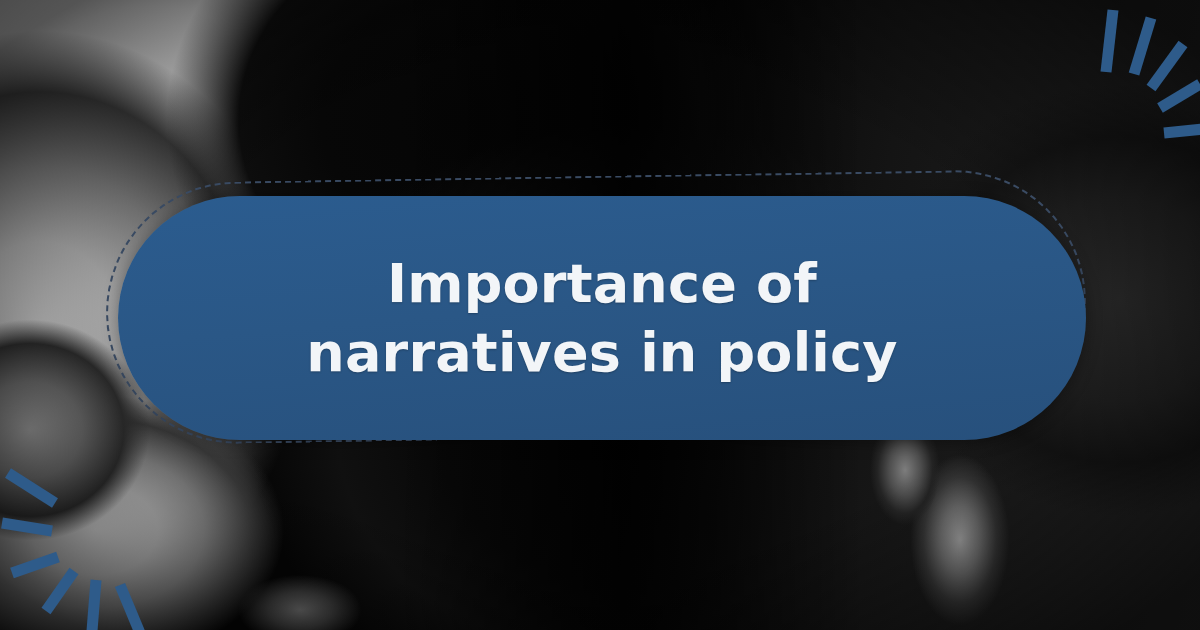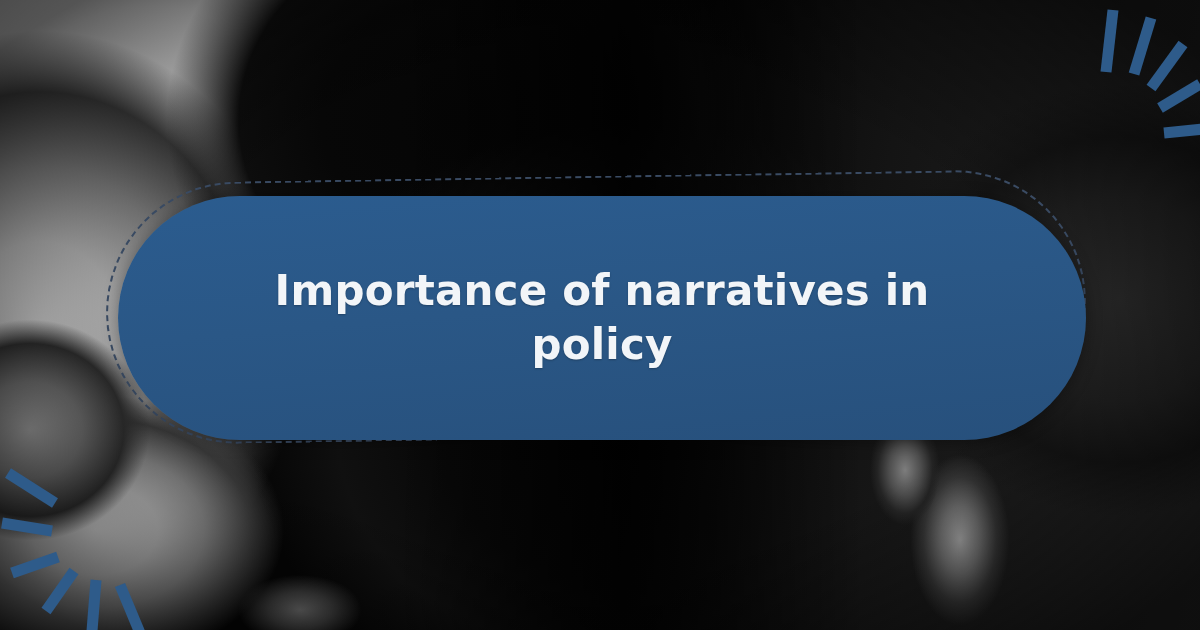--- a/index.html
+++ b/index.html
@@ -143,21 +143,21 @@
     display: flex;
     align-items: center;
     justify-content: center;
     box-shadow: 0 2px 16px rgba(0,0,0,0.35);
   }
 
   .pill-title {
     color: #f2f5f8;
     font-family: "DejaVu Sans", sans-serif;
     font-weight: 700;
-    font-size: 42px;
+    font-size: 54px;
     line-height: 1.28;
     text-align: center;
     letter-spacing: 0.2px;
     max-width: 680px;
     padding: 0 40px;
     text-shadow: 0 1px 2px rgba(0,0,0,0.25);
   }
 </style>
 </head>
 <body>

